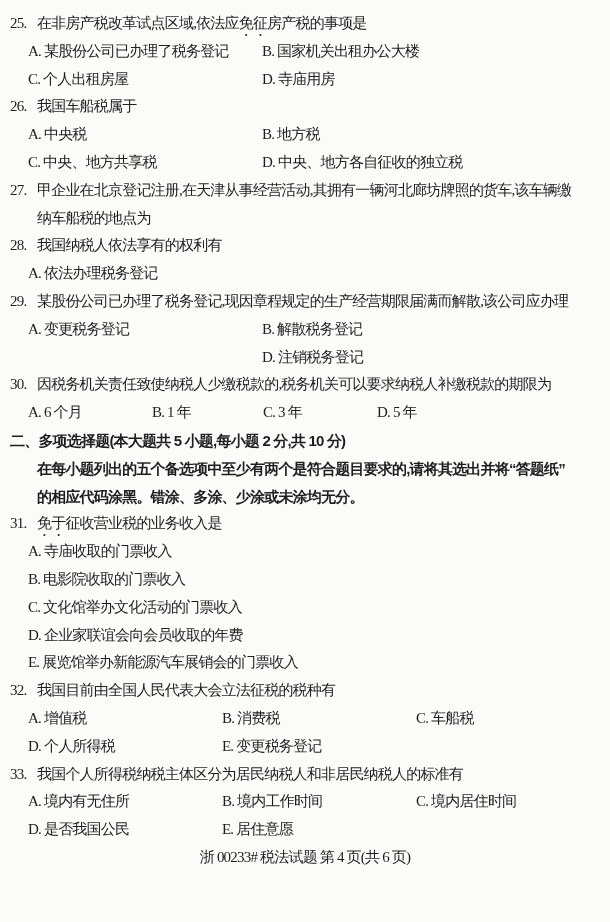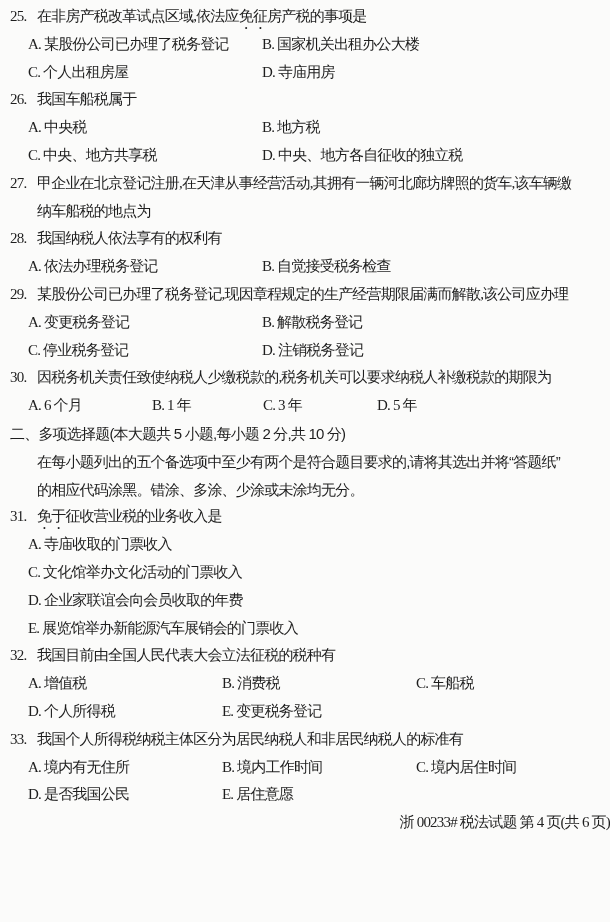--- a/index.html
+++ b/index.html
@@ -6,45 +6,45 @@
   .paper {
     position: relative;
     width: 610px;
     height: 922px;
     background: #fbfbfa;
     color: #1e1e1e;
     font-family: "Liberation Serif", serif;
     font-size: 15px;
     letter-spacing: -0.8px;
     box-sizing: border-box;
-    padding-top: 3px;
+    padding-top: 10px;
     overflow: hidden;
   }
   .line {
     position: relative;
     height: 27.8px;
     line-height: 27.8px;
     white-space: nowrap;
   }
   .num  { position: absolute; left: 10px; }
   .stem { position: absolute; left: 37px; }
   .sec  { position: absolute; left: 10px; }
   .note { position: absolute; left: 37px; }
   .opt  { position: absolute; }
   .bold-sans {
     font-family: "Liberation Sans", sans-serif;
-    font-weight: 400;
+    font-weight: 700;
   }
   .emph {
     -webkit-text-emphasis: filled dot;
     -webkit-text-emphasis-position: under;
     text-emphasis: filled dot;
     text-emphasis-position: under right;
   }
-  .footer-line { text-align: right; }
+  .footer-line { text-align: center; }
 </style>
 </head>
 <body>
 
 <div class="paper">
 
   <div class="line">
     <span class="num">25.</span>
     <span class="stem"><span>在非房产税改革试点区域,依法应</span><span class="emph">免征</span><span>房产税的事项是</span></span>
   </div>
@@ -77,33 +77,31 @@
   <div class="line">
     <span class="stem">纳车船税的地点为</span>
   </div>
 
   <div class="line">
     <span class="num">28.</span>
     <span class="stem">我国纳税人依法享有的权利有</span>
   </div>
   <div class="line">
     <span class="opt" style="left:28px">A. 依法办理税务登记</span>
-    <span class="opt" style="left:262px">B. 自觉接受税务检查</span>
   </div>
 
   <div class="line">
     <span class="num">29.</span>
     <span class="stem">某股份公司已办理了税务登记,现因章程规定的生产经营期限届满而解散,该公司应办理</span>
   </div>
   <div class="line">
     <span class="opt" style="left:28px">A. 变更税务登记</span>
     <span class="opt" style="left:262px">B. 解散税务登记</span>
   </div>
   <div class="line">
-    <span class="opt" style="left:28px">C. 停业税务登记</span>
     <span class="opt" style="left:262px">D. 注销税务登记</span>
   </div>
 
   <div class="line">
     <span class="num">30.</span>
     <span class="stem">因税务机关责任致使纳税人少缴税款的,税务机关可以要求纳税人补缴税款的期限为</span>
   </div>
   <div class="line">
     <span class="opt" style="left:28px">A. 6 个月</span>
     <span class="opt" style="left:152px">B. 1 年</span>
@@ -120,20 +118,23 @@
   <div class="line bold-sans">
     <span class="note">的相应代码涂黑。错涂、多涂、少涂或未涂均无分。</span>
   </div>
 
   <div class="line">
     <span class="num">31.</span>
     <span class="stem"><span class="emph">免于</span><span>征收营业税的业务收入是</span></span>
   </div>
   <div class="line">
     <span class="opt" style="left:28px">A. 寺庙收取的门票收入</span>
+  </div>
+  <div class="line">
+    <span class="opt" style="left:28px">B. 电影院收取的门票收入</span>
   </div>
   <div class="line">
     <span class="opt" style="left:28px">C. 文化馆举办文化活动的门票收入</span>
   </div>
   <div class="line">
     <span class="opt" style="left:28px">D. 企业家联谊会向会员收取的年费</span>
   </div>
   <div class="line">
     <span class="opt" style="left:28px">E. 展览馆举办新能源汽车展销会的门票收入</span>
   </div>

